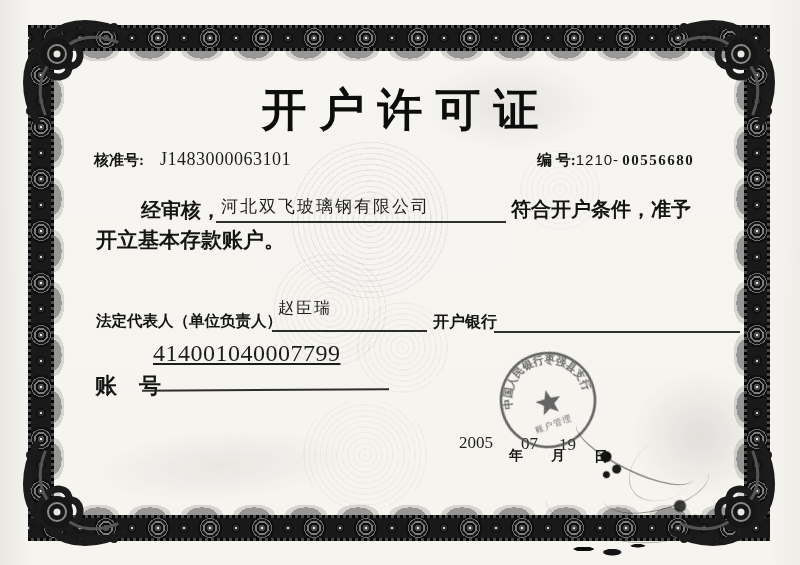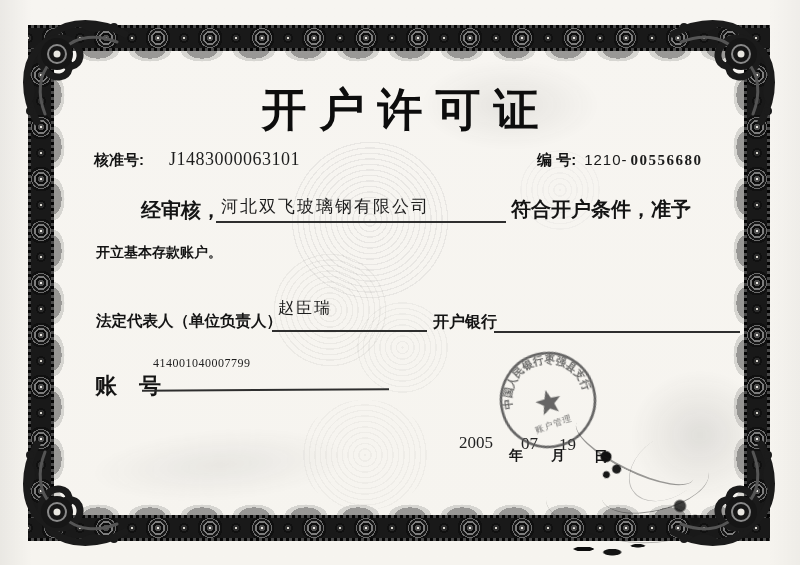--- a/index.html
+++ b/index.html
@@ -77,45 +77,45 @@
     background-size:13px 52px;background-repeat:repeat-y;}
   .corner{position:absolute;width:112px;height:112px;}
   .c-tl{left:-11px;top:-11px;}
   .c-tr{right:-11px;top:-11px;transform:scaleX(-1);}
   .c-bl{left:-11px;bottom:-11px;transform:scaleY(-1);}
   .c-br{right:-11px;bottom:-11px;transform:scale(-1,-1);}
 
   
   .content{position:absolute;inset:0;color:#161616;}
   .abs{position:absolute;white-space:nowrap;}
-  .lbl{font-weight:700;color:#141414;}
+  .lbl{font-weight:700;color:#141414;font-family:Liberation Serif, serif;}
   .val{font-family:"Liberation Serif","DejaVu Serif",serif;color:#1d1d1d;}
   .rule{position:absolute;height:2px;background:#2e2e2e;}
 
   .title{
     left:0;right:0;top:80px;text-align:center;
     font-family:"Liberation Serif","DejaVu Serif",serif;
     font-weight:900;font-size:45px;letter-spacing:13px;text-indent:13px;
     color:#0d0d0d;
   }
   .approval{left:94px;top:149px;font-size:15px;}
-  .approval .val{font-size:18px;margin-left:25px;letter-spacing:.5px;}
+  .approval .val{font-size:18px;margin-left:16px;letter-spacing:.5px;}
   .serial{left:537px;top:151px;font-size:15px;}
-  .serial .pfx{font-size:15px;margin-left:8px;letter-spacing:1px;color:#1a1a1a;}
+  .serial .pfx{font-size:15px;margin-left:0;letter-spacing:1px;color:#1a1a1a;}
   .serial .val{font-size:15px;font-weight:700;letter-spacing:1.5px;margin-left:3px;}
   .lead{left:141px;top:197px;font-size:20px;}
   .company{left:221px;top:195px;font-size:17px;letter-spacing:2px;}
   .trail{left:511px;top:196px;font-size:20px;}
-  .line2{left:96px;top:244px;font-size:14px;}
+  .line2{left:96px;top:226px;font-size:21px;}
   .repLbl{left:96px;top:311px;font-size:15.5px;}
   .repName{left:278px;top:298px;font-size:16px;letter-spacing:2px;}
   .bankLbl{left:433px;top:312px;font-size:16px;}
   .bankName{left:496px;top:300px;font-size:16.5px;letter-spacing:1px;}
   .acctLbl{left:95px;top:371px;font-size:22px;}
-  .acctVal{left:153px;top:356px;font-size:12px;letter-spacing:.5px;}
+  .acctVal{left:153px;top:340px;font-size:24px;letter-spacing:.5px;text-decoration:underline;}
   .issuer{left:494px;top:419px;font-size:14.5px;}
   .dy{left:459px;top:433px;font-size:17px;}
   .du1{left:509px;top:447px;font-size:14px;}
   .dm{left:521px;top:434px;font-size:17px;}
   .du2{left:551px;top:447px;font-size:14px;}
   .dd{left:559px;top:435px;font-size:17px;}
   .du3{left:594px;top:448px;font-size:14px;}
   .date-num{font-family:"Liberation Serif","DejaVu Serif",serif;color:#222;}
   .date-unit{font-weight:700;}
 

